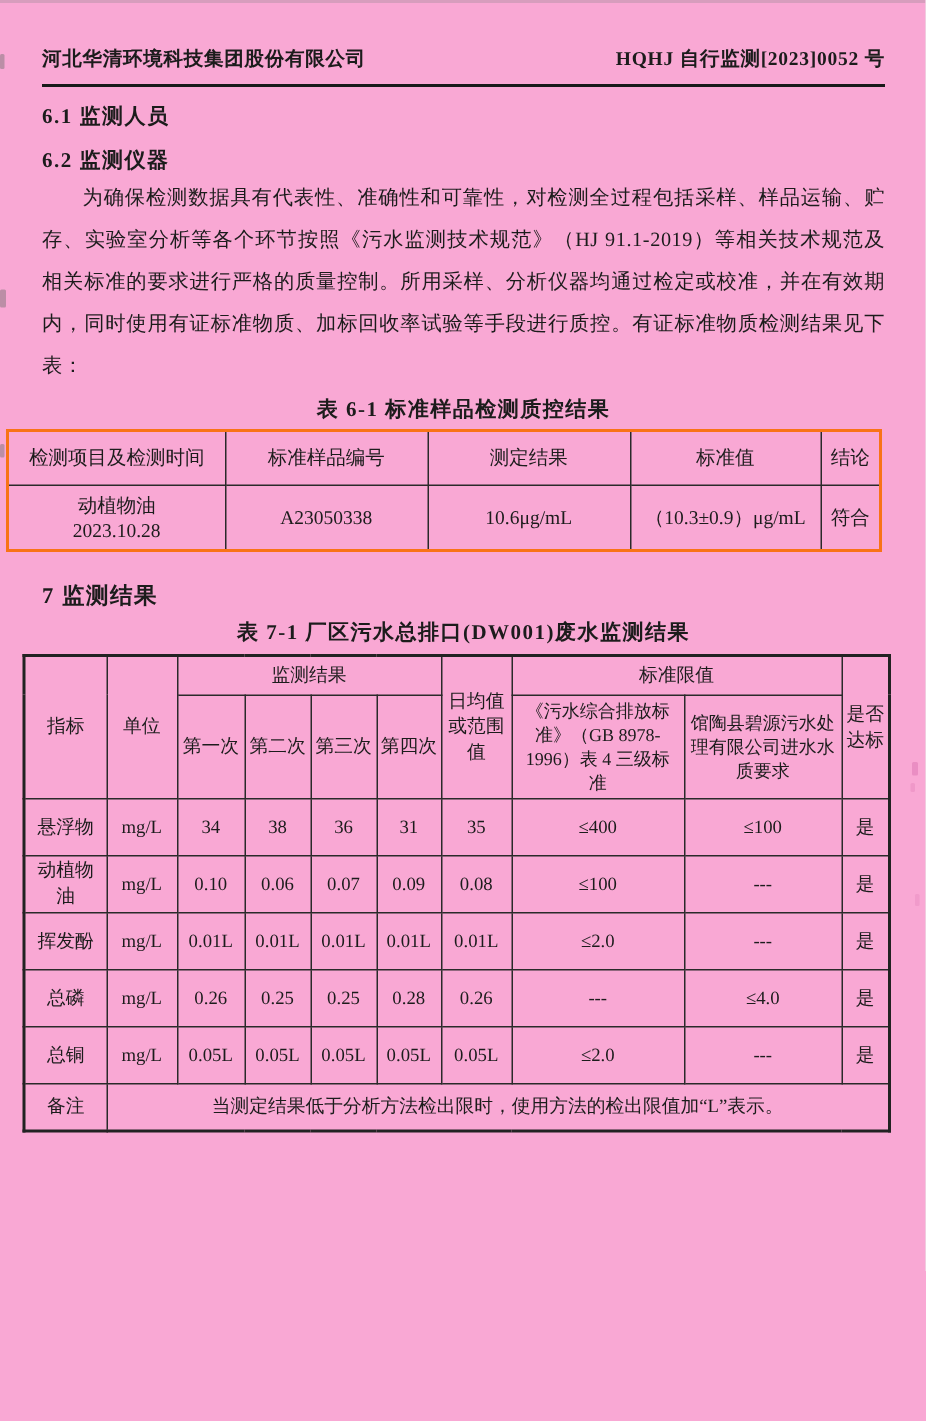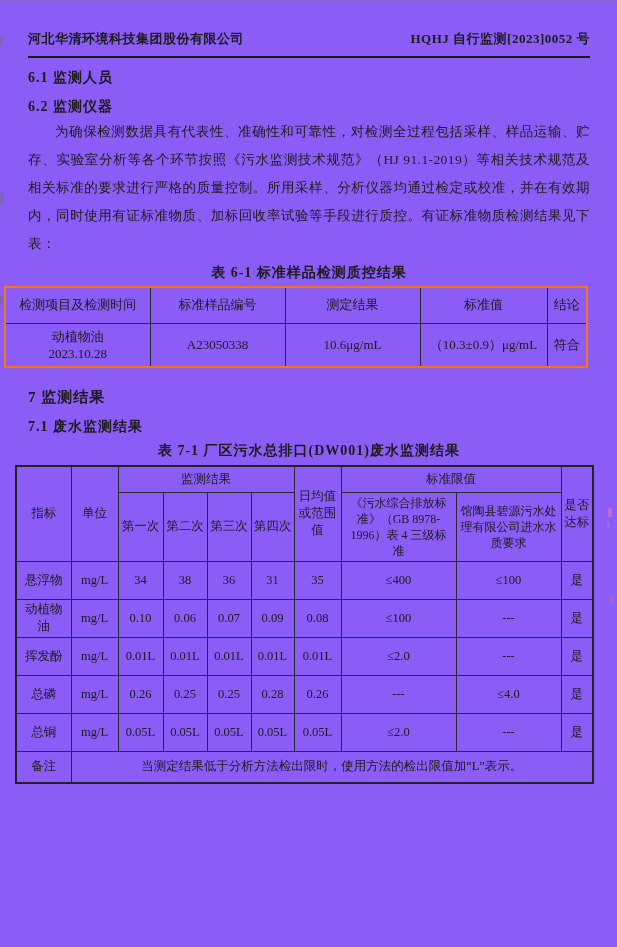--- a/index.html
+++ b/index.html
@@ -1,21 +1,21 @@
 <!DOCTYPE html>
 <html><head>
 <meta charset="utf-8">
 <style>
   * { margin:0; padding:0; box-sizing:border-box; }
   html,body { background:#e9e9e7; }
   .page {
     position:relative;
     width:617px; height:947px;
     margin:0 auto;
-    background:#8b5cf6;
+    background:#f9a8d4;
     font-family:"Liberation Serif","DejaVu Serif",serif;
     color:#1c1c1c;
     overflow:hidden;
   }
   .content { padding:30px 27px 0 28px; }
 
   
   .doc-header {
     display:flex; justify-content:space-between; align-items:flex-end;
     font-size:13px; font-weight:bold; letter-spacing:0.5px;
@@ -115,21 +115,20 @@
         </td>
         <td>A23050338</td>
         <td>10.6μg/mL</td>
         <td>（10.3±0.9）μg/mL</td>
         <td>符合</td>
       </tr>
     </tbody>
       </table>
 
     <div class="h1">7  监测结果</div>
-    <div class="h2">7.1  废水监测结果</div>
 
     <div class="tbl-caption">表 7-1  厂区污水总排口(DW001)废水监测结果</div>
 
     <table class="t71">
       <colgroup>
         <col style="width:55px">
           <col style="width:47px">
           <col style="width:45px">
         <col style="width:44px">
           <col style="width:44px">

